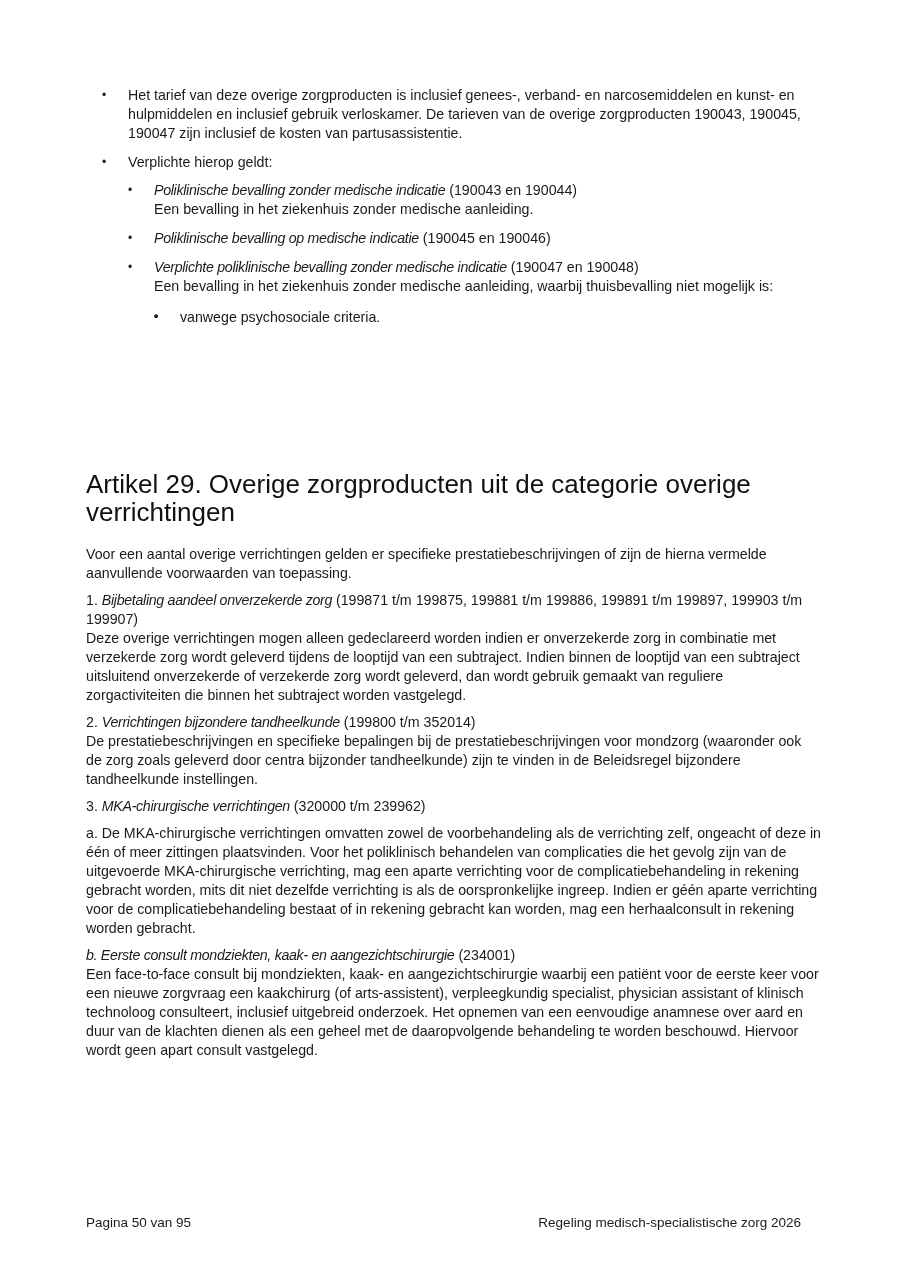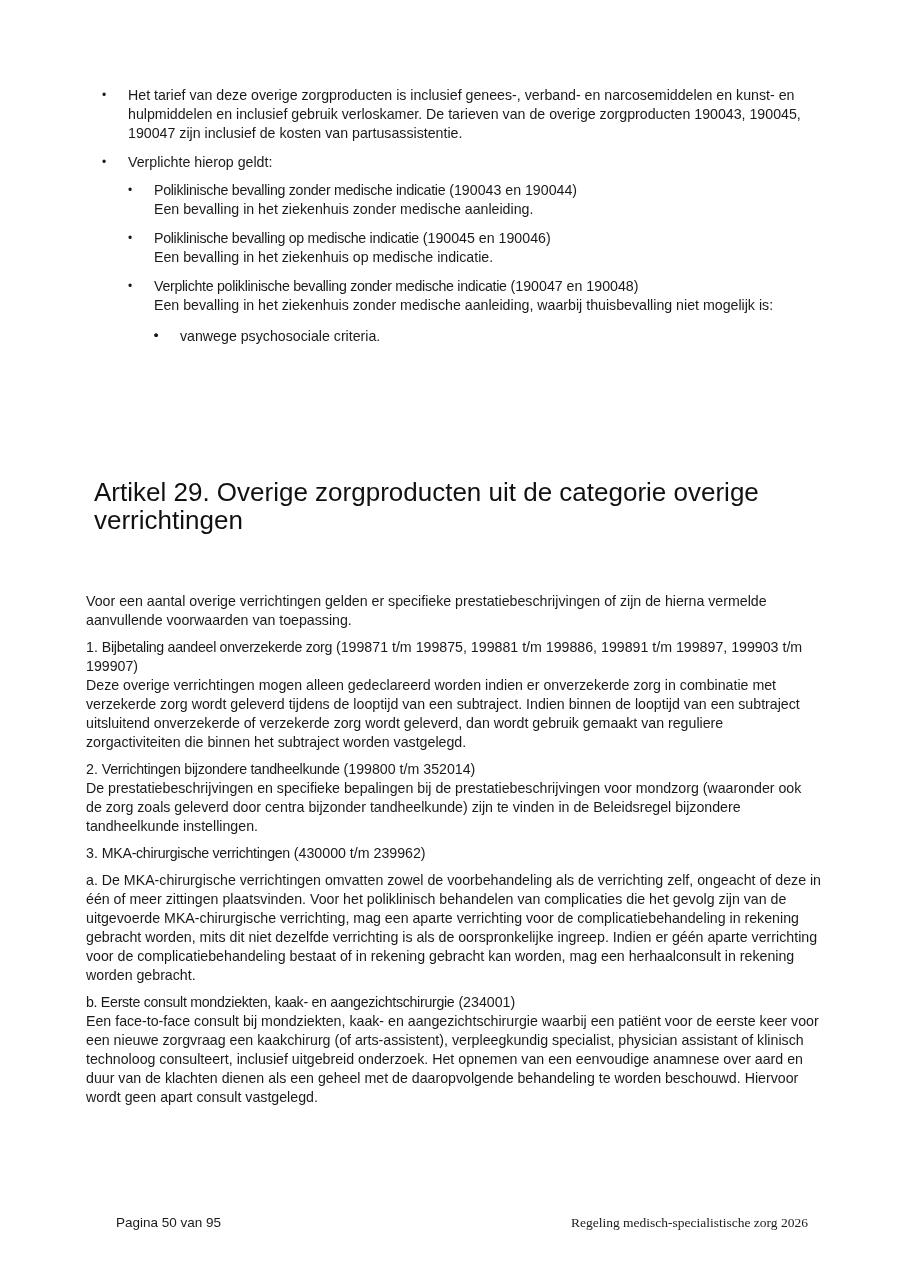--- a/index.html
+++ b/index.html
@@ -13,30 +13,30 @@
     ul { list-style: none; margin: 0; padding: 0; }
     .l1 > li { position: relative; padding-left: 42px; margin-bottom: 10px; }
     .l1 > li > .bullet { position: absolute; left: 16px; top: 0; }
     .l2 { margin-top: 9px; }
     .l2 > li { position: relative; padding-left: 26px; margin-bottom: 10px; }
     .l2 > li > .bullet { position: absolute; left: 0; top: 0; }
     .l3 { margin-top: 12px; }
     .l3 > li { position: relative; padding-left: 26px; margin-bottom: 10px; }
     .l3 > li > .bullet { position: absolute; left: 0; top: 0; }
     .bullet { font-size: 12px; }
-    .ital { letter-spacing: -0.3px; }
+    .ital { font-style: italic; letter-spacing: -0.3px; }
     h2 {
-      position: absolute; left: 86px; top: 470px; width: 730px; margin: 8px;
+      position: absolute; left: 86px; top: 470px; width: 730px; margin: 0;
       font-weight: normal; font-size: 26px; line-height: 28px; color: #111;
     }
-    .body2 { position: absolute; left: 86px; top: 545px; width: 735px; margin-top: 47px; }
+    .body2 { position: absolute; left: 86px; top: 545px; width: 735px; }
     .body2 p { margin: 0 0 8px 0; }
     .footer { position: absolute; top: 1213px; left: 86px; width: 730px; font-size: 13.5px; }
-    .footer .left { position: absolute; left: 0; margin-left: 30px; }
-    .footer .right { position: absolute; right: 8px; font-family: Liberation Serif, serif; }
+    .footer .left { position: absolute; left: 0; }
+    .footer .right { position: absolute; right: 15px; }
   </style>
 </head>
 <body>
 
 <div class="page">
 
   <div class="content">
     <ul class="l1">
       <li>
         <span class="bullet">•</span>
@@ -47,21 +47,20 @@
         <span>Verplichte hierop geldt:</span>
         <ul class="l2">
           <li>
             <span class="bullet">•</span>
             <span class="ital">Poliklinische bevalling zonder medische indicatie</span><span> (190043 en 190044)</span><br>
             <span>Een bevalling in het ziekenhuis zonder medische aanleiding.</span>
           </li>
           <li>
             <span class="bullet">•</span>
             <span class="ital">Poliklinische bevalling op medische indicatie</span><span> (190045 en 190046)</span><br>
-            <span>Een bevalling in het ziekenhuis op medische indicatie.</span>
           </li>
           <li>
             <span class="bullet">•</span>
             <span class="ital">Verplichte poliklinische bevalling zonder medische indicatie</span><span> (190047 en 190048)</span><br>
             <span>Een bevalling in het ziekenhuis zonder medische aanleiding, waarbij thuisbevalling niet mogelijk is:</span>
             <ul class="l3">
               <li>
                 <span class="bullet">•</span>
               </li>
               <li>
@@ -87,21 +86,21 @@
       <span>1. </span><span class="ital">Bijbetaling aandeel onverzekerde zorg</span><span> (199871 t/m 199875, 199881 t/m 199886, 199891 t/m 199897, 199903 t/m 199907)</span><br>
       <span>Deze overige verrichtingen mogen alleen gedeclareerd worden indien er onverzekerde zorg in combinatie met verzekerde zorg wordt geleverd tijdens de looptijd van een subtraject. Indien binnen de looptijd van een subtraject uitsluitend onverzekerde of verzekerde zorg wordt geleverd, dan wordt gebruik gemaakt van reguliere zorgactiviteiten die binnen het subtraject worden vastgelegd.</span>
     </p>
 
     <p>
       <span>2. </span><span class="ital">Verrichtingen bijzondere tandheelkunde</span><span> (199800 t/m 352014)</span><br>
       <span>De prestatiebeschrijvingen en specifieke bepalingen bij de prestatiebeschrijvingen voor mondzorg (waaronder ook de zorg zoals geleverd door centra bijzonder tandheelkunde) zijn te vinden in de Beleidsregel bijzondere tandheelkunde instellingen.</span>
     </p>
 
     <p>
-      <span>3. </span><span class="ital">MKA-chirurgische verrichtingen</span><span> (430000 t/m 239962)</span>
+      <span>3. </span><span class="ital">MKA-chirurgische verrichtingen</span><span> (320000 t/m 239962)</span>
     </p>
 
     <p>a. De MKA-chirurgische verrichtingen omvatten zowel de voorbehandeling als de verrichting zelf, ongeacht of deze in één of meer zittingen plaatsvinden. Voor het poliklinisch behandelen van complicaties die het gevolg zijn van de uitgevoerde MKA-chirurgische verrichting, mag een aparte verrichting voor de complicatiebehandeling in rekening gebracht worden, mits dit niet dezelfde verrichting is als de oorspronkelijke ingreep. Indien er géén aparte verrichting voor de complicatiebehandeling bestaat of in rekening gebracht kan worden, mag een herhaalconsult in rekening worden gebracht.</p>
 
     <p>
       <span class="ital">b. Eerste consult mondziekten, kaak- en aangezichtschirurgie</span><span> (234001)</span><br>
       <span>Een face-to-face consult bij mondziekten, kaak- en aangezichtschirurgie waarbij een patiënt voor de eerste keer voor een nieuwe zorgvraag een kaakchirurg (of arts-assistent), verpleegkundig specialist, physician assistant of klinisch technoloog consulteert, inclusief uitgebreid onderzoek. Het opnemen van een eenvoudige anamnese over aard en duur van de klachten dienen als een geheel met de daaropvolgende behandeling te worden beschouwd. Hiervoor wordt geen apart consult vastgelegd.</span>
     </p>
 
   </div>

